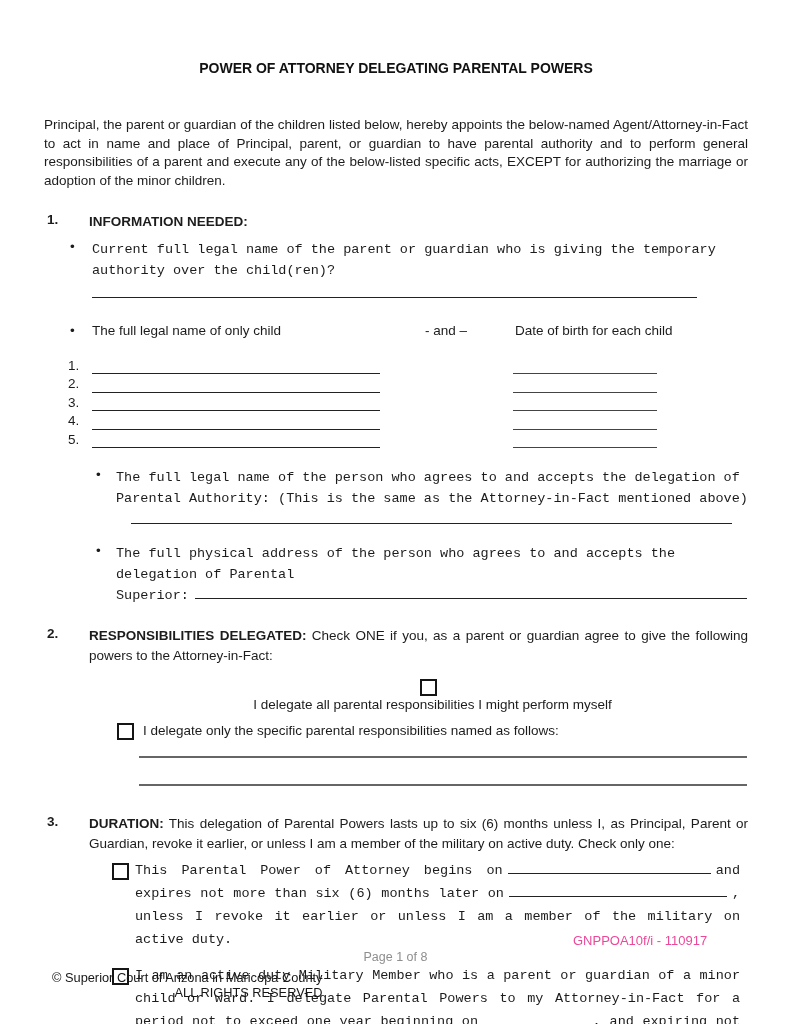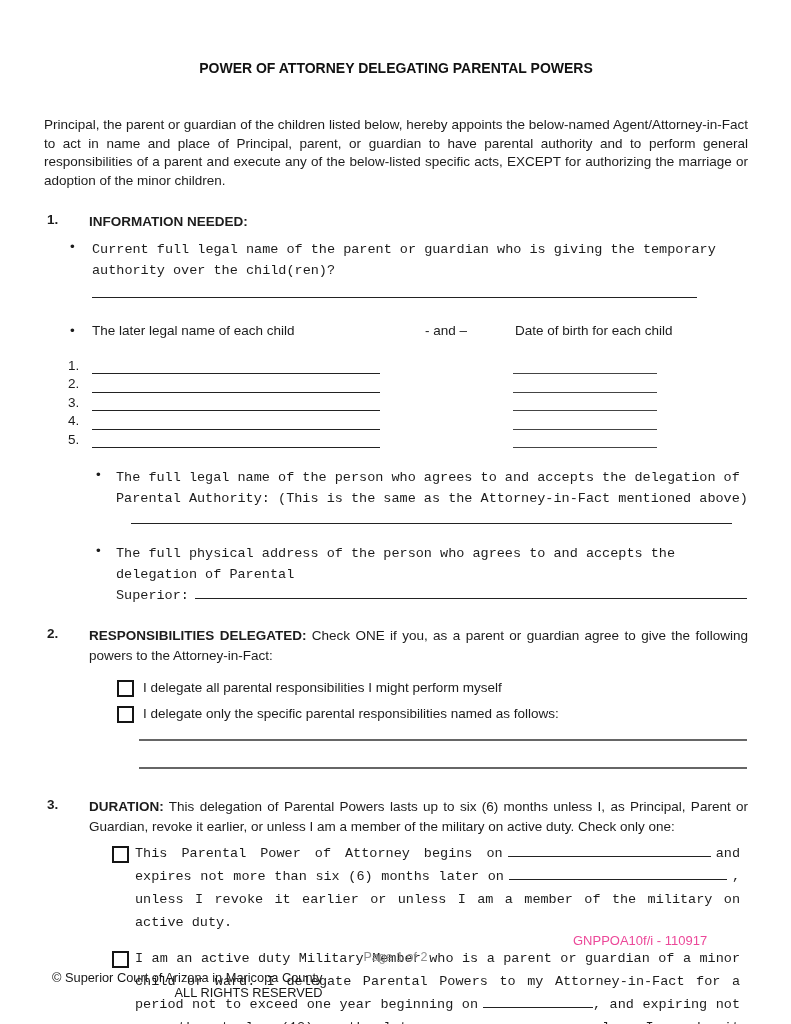--- a/index.html
+++ b/index.html
@@ -74,21 +74,21 @@
   .footer-center { position: absolute; top: 950px; left: 0; right: 0; text-align: center; color: #8e8e8e; font-size: 12.5px; }
   .footer-left { position: absolute; top: 970px; left: 52px; font-size: 12.8px; line-height: 15px; color: #161616; }
   .footer-left .line2 { padding-left: 10px; text-align: right; }
   .footer-right { position: absolute; top: 933px; left: 573px; font-size: 13px; color: #ec4899; }
 
   .mt-sec1 { margin-top: 22px; }
   .mt-b1 { margin-top: 7px; }
   .mt-b3 { margin-top: 17px; }
   .mt-b4 { margin-top: 19px; }
   .mt-sec2 { margin-top: 20px; }
-  .mt-cb1 { margin-top: 14px; }
+  .mt-cb1 { margin-top: 14px; flex-direction: column; }
   .mt-cb2 { margin-top: 8px; }
   .mt-wl1 { margin-top: 16px; }
   .mt-wl2 { margin-top: 26px; }
   .mt-sec3 { margin-top: 28px; }
   .mt-d1 { margin-top: 6px; }
   .mt-d2 { margin-top: 13px; }
 </style>
 </head>
 <body>
 
@@ -106,21 +106,21 @@
   <div class="bullet-row bl1 mt-b1">
     <span class="marker">•</span>
     <div class="bullet-body">
       <span>Current full legal name of the parent or guardian who is giving the temporary authority over the child(ren)?</span>
       <div class="full-blank parent-blank"></div>
     </div>
   </div>
 
   <div class="children-header">
     <span class="marker">•</span>
-    <span class="ch-name">The later legal name of each child</span>
+    <span class="ch-name">The full legal name of only child</span>
     <span class="ch-sep">- and –</span>
     <span class="ch-dob">Date of birth for each child</span>
   </div>
 
   <div class="child-list">
     <div class="child-row">
       <span class="num">1.</span>
       <span class="child-name-line"></span>
       <span class="child-dob-line"></span>
     </div>
@@ -192,20 +192,20 @@
   <div class="cb-para mt-d1">
     <span class="checkbox"></span>
     <span>This Parental Power of Attorney begins on</span><span class="uline u-begin"></span><span>and expires not more than six (6) months later on</span><span class="uline u-expire"></span><span>, unless I revoke it earlier or unless I am a member of the military on active duty.</span>
   </div>
 
   <div class="cb-para mt-d2">
     <span class="checkbox"></span>
     <span>I am an active duty Military Member who is a parent or guardian of a minor child or ward. I delegate Parental Powers to my Attorney-in-Fact for a period not to exceed one year beginning on</span><span class="uline u-mil-begin"></span><span>, and expiring not more than twelve (12) months later on</span><span class="uline u-mil-expire"></span><span>, unless I revoke it earlier (ARS § 14-5107).</span>
   </div>
 
-  <div class="footer-center">Page 1 of 2</div>
+  <div class="footer-center">Page 1 of 8</div>
   <div class="footer-left">
     <div>© Superior Court of Arizona in Maricopa County</div>
     <div class="line2">ALL RIGHTS RESERVED</div>
   </div>
   <div class="footer-right">GNPPOA10f/i - 110917</div>
 
 </div>
 
 </body></html>

